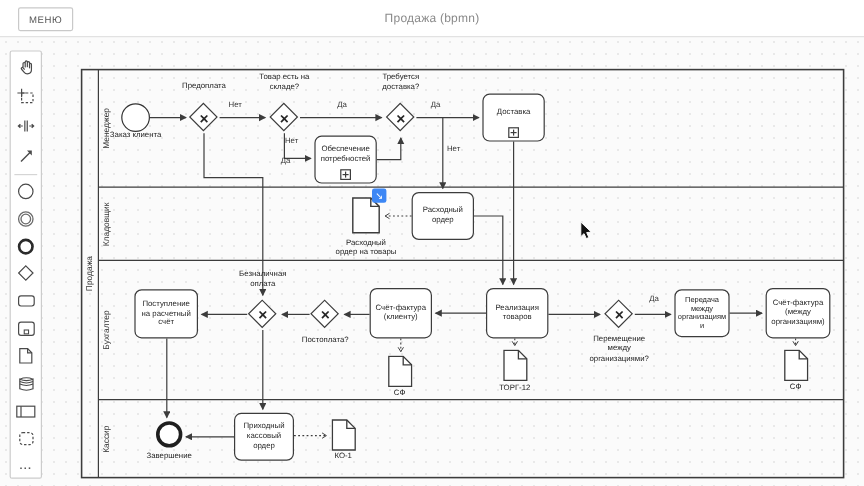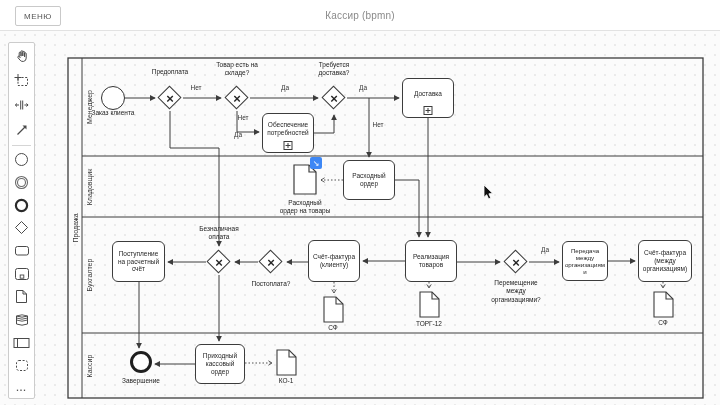--- a/index.html
+++ b/index.html
@@ -332,15 +332,15 @@
   </div>
   <div class="p-item p-shape">
     <svg width="14" height="13" viewBox="0 0 14 13">
         <rect x="1.5" y="1.5" width="11" height="10" rx="2.5" fill="none" stroke="#4a4a4a" stroke-width="1" stroke-dasharray="2 1.6"></rect>
       </svg>
   </div>
   <div class="p-item p-more">...</div>
 </div>
 
 <div class="topbar">
-  <div class="title">Кассир (bpmn)</div>
+  <div class="title">Продажа (bpmn)</div>
   <div class="menu-btn">МЕНЮ</div>
 </div>
 
 </body></html>

